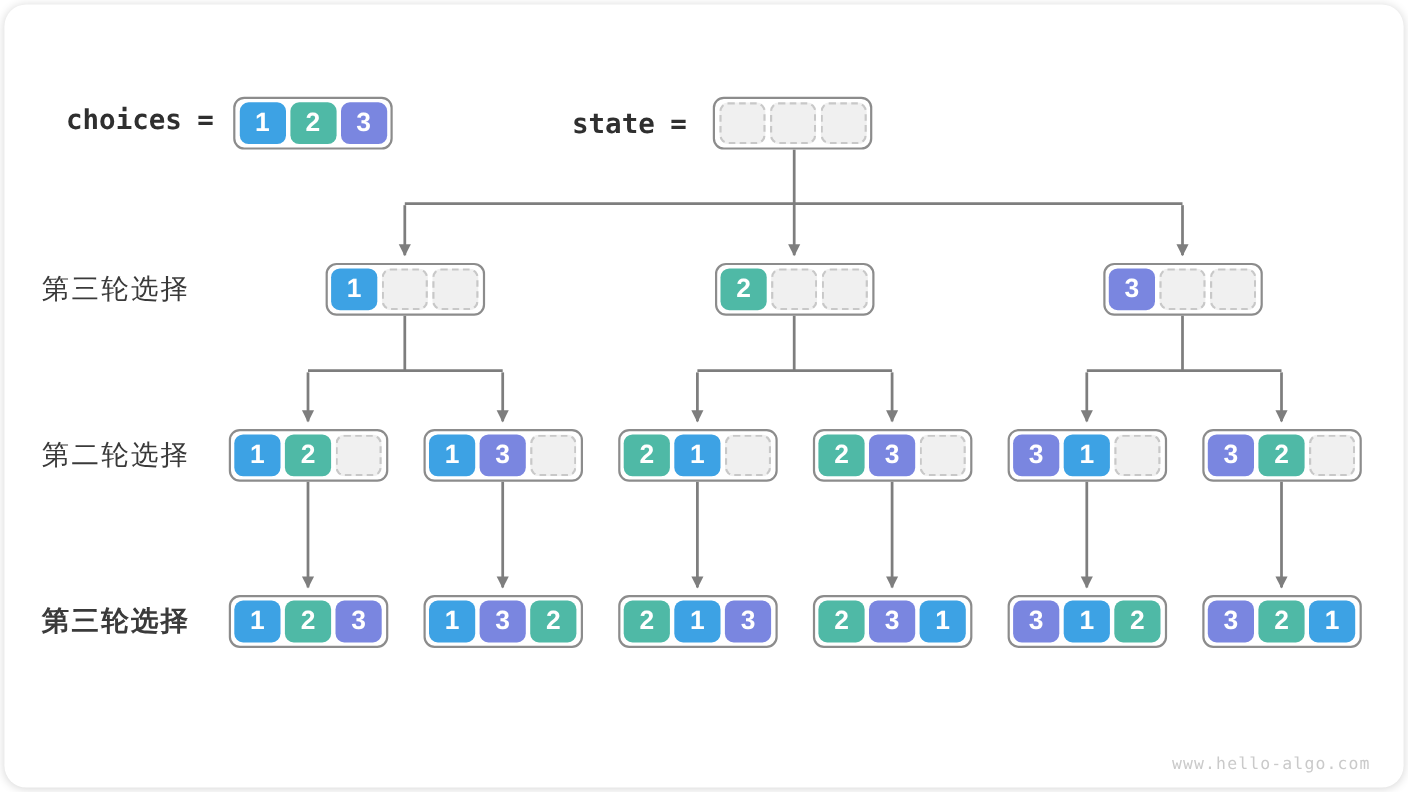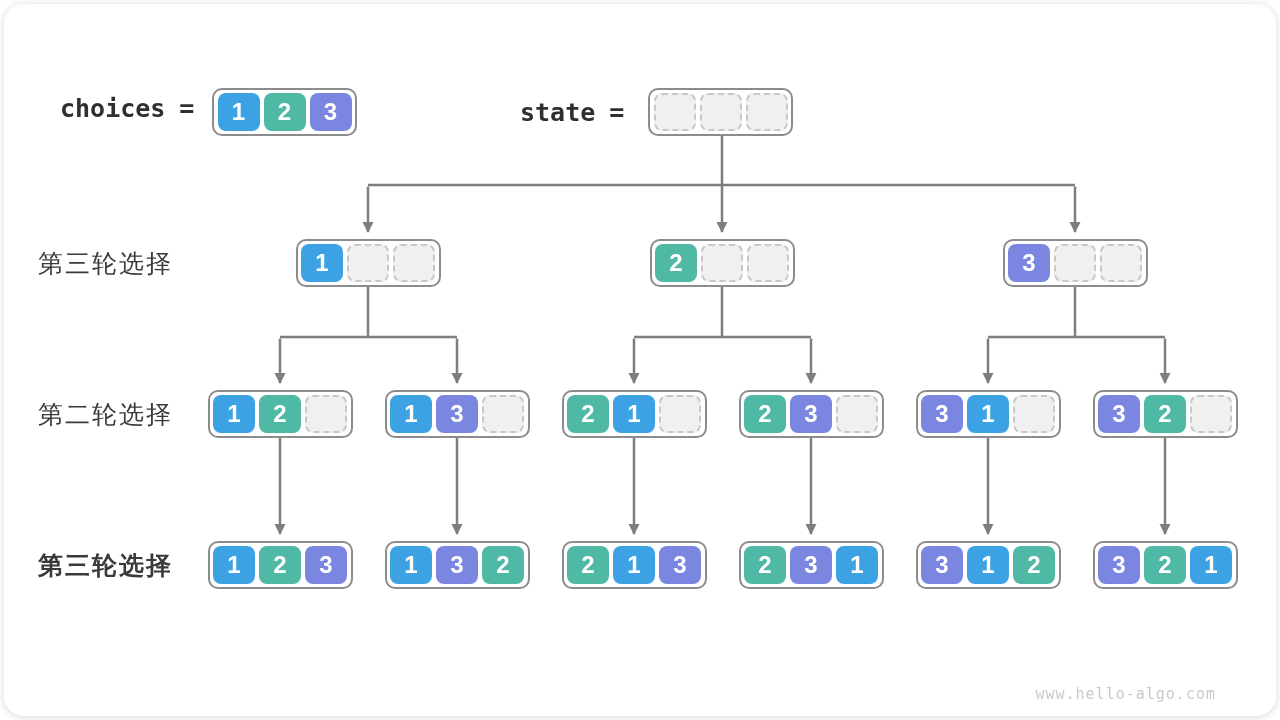--- a/index.html
+++ b/index.html
@@ -28,21 +28,21 @@
     display:flex;align-items:center;justify-content:center;
     color:#fff;font-weight:bold;font-size:24px;
     font-family:"Liberation Sans",sans-serif;
   }
   .cell.empty{background:#f0f0f0;border:2px dashed #c8c8c8;}
   .rowlabel{
     position:absolute;left:38px;font-size:25px;letter-spacing:2px;
     color:#3a3a3a;line-height:30px;white-space:nowrap;
   }
   .watermark{
-    position:absolute;right:64px;bottom:17px;
+    position:absolute;right:34px;bottom:17px;
     font-family:"DejaVu Sans Mono","Liberation Mono",monospace;
     font-size:15px;color:#cacaca;letter-spacing:1px;margin-top:11px;
   }
 </style>
 </head>
 <body>
 
 <div class="card"></div>
 
 <div class="stage">

